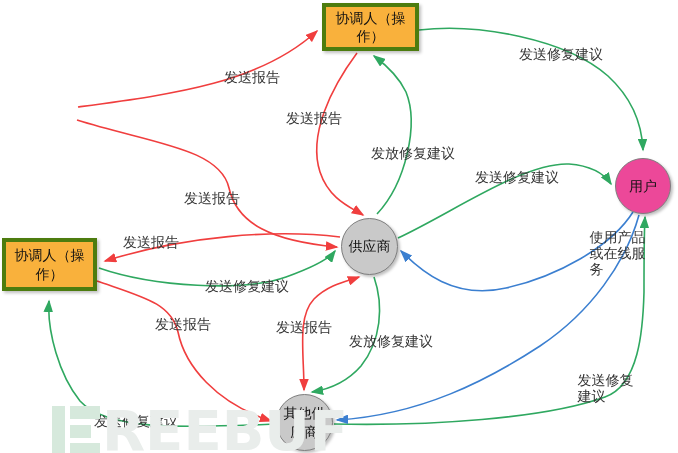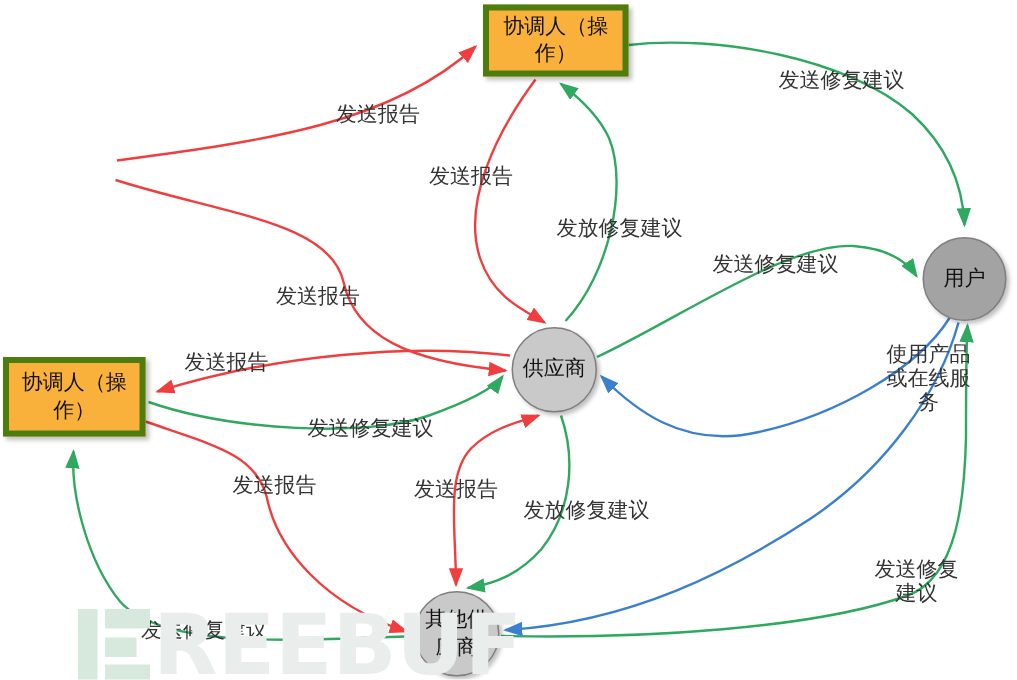--- a/index.html
+++ b/index.html
@@ -18,24 +18,24 @@
     position:absolute;display:flex;align-items:center;justify-content:center;
     text-align:center;font-size:14px;line-height:1.3;color:#111;
     white-space:pre-line;box-sizing:border-box;
     box-shadow:2px 2px 3px rgba(0,0,0,0.25);
   }
   .circle{border-radius:50%;border:1.5px solid #7e7e7e;}
   .rect{border:4px solid #4d7c0f;}
   .n-red{background:#e15763;}
   .n-orange{background:#f9b13c;}
   .n-gray{background:#c9c9c9;text-align:center;}
-  .n-green{background:#a3a3a3;}
+  .n-green{background:#ec4899;}
   .edge-label{
     position:absolute;transform:translate(-50%,-50%);
-    font-size:14px;color:#333;white-space:pre-line;text-align:center;
+    font-size:14px;color:#333;white-space:pre-line;
     line-height:1.15;pointer-events:none;
   }
   #watermark{
     position:absolute;left:52px;top:406px;display:flex;align-items:flex-start;
     pointer-events:none;
   }
   #wm-bar{width:13px;height:50px;background:#d6e9dc;margin-right:5px;}
   #wm-f{display:flex;flex-direction:column;justify-content:space-between;width:30px;height:50px;margin-right:2px;}
   #wm-f .fb{height:13px;background:#d6e9dc;}
   #wm-f .fb.short{width:70%;}

